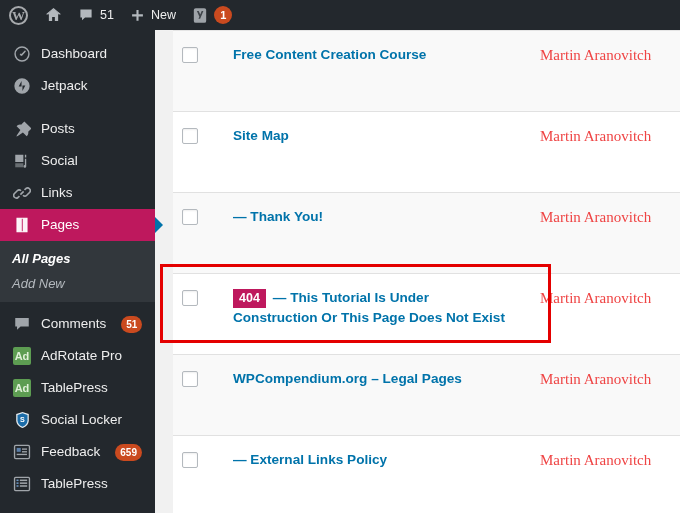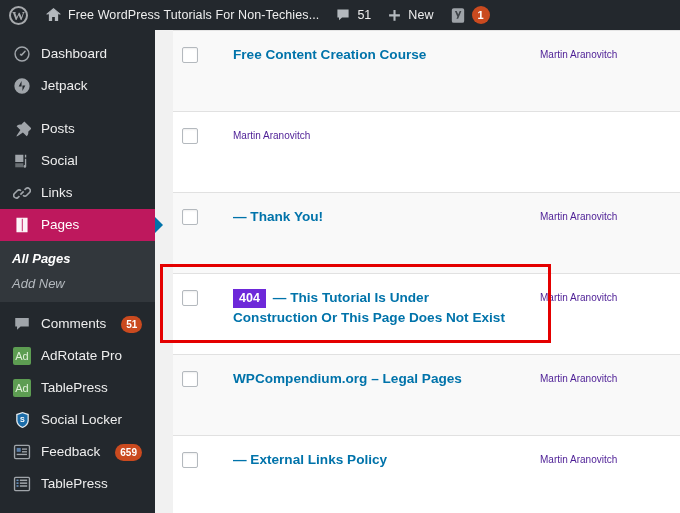--- a/index.html
+++ b/index.html
@@ -122,21 +122,21 @@
     background: #ca4a1f; color: #fff;
     font-size: 10px; font-weight: bold;
     margin-left: 6px;
   }
 
   
   .sq-ad {
     width: 18px; height: 18px; border-radius: 2px;
     background: #5d9d52;
     color: #dff0d8;
-    font-size: 11px; font-weight: normal;
+    font-size: 11px; font-weight: bold;
     display:flex; align-items:center; justify-content:center;
     font-family: "Liberation Sans", sans-serif;
   }
 
   
   .wpbody {
     position: absolute; top: 30px; left: 155px;
     width: 525px; height: 483px;
     background: #f1f1f1;
     overflow: hidden;
@@ -180,36 +180,37 @@
   .title-link {
     color: #0073aa;
     font-weight: bold;
     font-size: 13.6px;
     line-height: 18px;
     cursor: pointer;
     display: inline;
   }
   .badge404 {
     display: inline-block;
-    background: #6d28d9;
+    background: #be185d;
     color: #fff;
     font-weight: bold;
     font-size: 12.5px;
     line-height: 16px;
     padding: 1px 6px 2px 6px;
     margin-right: 7px;
     vertical-align: baseline;
     font-family: "Liberation Sans", sans-serif;
   }
   .author-col {
     flex: 0 0 140px;
     padding: 15px 0 0 0;
-    color: #4c1d95;
-    font-size: 10px;
+    color: #ef4444;
+    font-size: 15px;
     line-height: 18px;
+    font-family: Liberation Serif, serif;
   }
 
   
   .highlight-box {
     position: absolute;
     left: 160px; top: 264px;
     width: 391px; height: 79px;
     border: 3px solid #e40000;
     pointer-events: none;
     z-index: 60;
@@ -234,21 +235,20 @@
       <span class="wp-glyph">W</span>
     </div>
 
     <div class="ab-item">
       <span>
         <svg class="home-icon" width="17" height="16" viewBox="0 0 20 20" fill="#b4b9be">
           <path d="M10 2.6 2 9.1h2.2v8.3h4.1v-5h3.4v5h4.1V9.1H18L10 2.6z"></path>
           <path d="M10 1.2 1 8.6l.8 1L10 3l8.2 6.6.8-1z"></path>
         </svg>
       </span>
-      <span class="ab-label">Free WordPress Tutorials For Non-Techies...</span>
     </div>
 
     <div class="ab-item">
       <span>
         <svg class="bubble-icon" width="16" height="16" viewBox="0 0 20 20" fill="#b4b9be">
           <path d="M3 3h14v10H8.8L5 16.6V13H3V3z"></path>
         </svg>
       </span>
       <span class="ab-count">51</span>
     </div>
@@ -425,20 +425,23 @@
         </div>
         <div class="author-col">
           <span>Martin Aranovitch</span>
         </div>
       </div>
 
       <div class="ltrow">
         <div class="cb-col">
           <span class="cbx"></span>
         </div>
+        <div class="title-col">
+          <span class="title-link">Site Map</span>
+        </div>
         <div class="author-col">
           <span>Martin Aranovitch</span>
         </div>
       </div>
 
       <div class="ltrow alt">
         <div class="cb-col">
           <span class="cbx"></span>
         </div>
         <div class="title-col">

